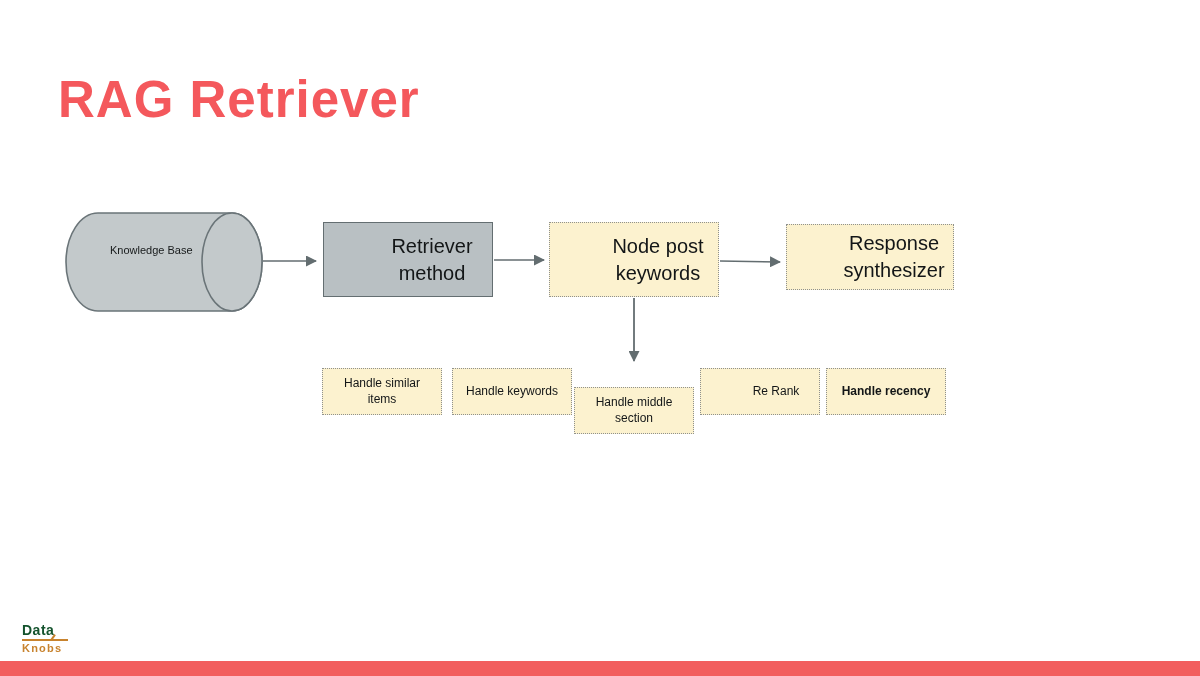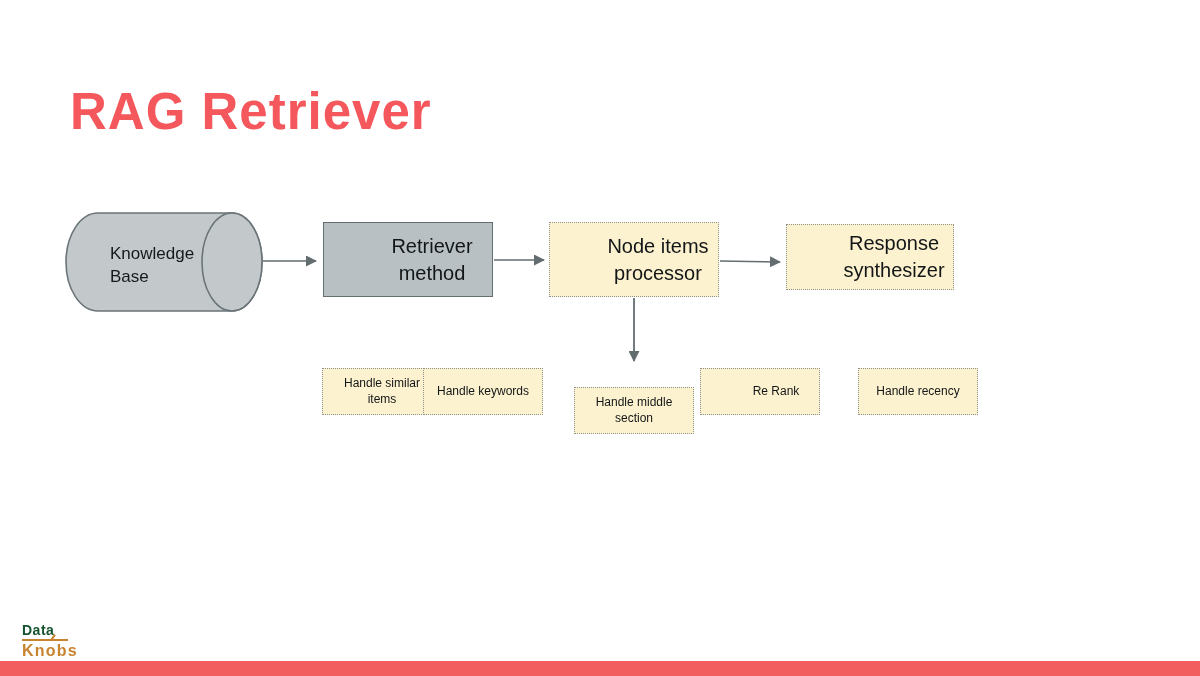--- a/index.html
+++ b/index.html
@@ -10,21 +10,21 @@
     background: #ffffff;
     overflow: hidden;
     font-family: "Liberation Sans", sans-serif;
   }
 
   
   .title {
     position: absolute;
     left: 54px;
     top: 68px;
-    margin: 16px;
+    margin: 4px;
     font-size: 51px;
     line-height: 1.1;
     font-weight: 800;
     letter-spacing: 1px;
     color: #f4585c;
   }
 
   
   .overlay {
     position: absolute;
@@ -32,21 +32,21 @@
     width: 1200px; height: 676px;
     pointer-events: none;
   }
 
   
   .kb-label {
     position: absolute;
     left: 110px;
     top: 243px;
     width: 92px;
-    font-size: 17px;
+    font-size: 11px;
     line-height: 1.35;
     color: #16191a;
   }
 
   
   .box {
     position: absolute;
     display: flex;
     align-items: center;
     justify-content: center;
@@ -89,24 +89,24 @@
     text-align: center;
     color: #131617;
   }
   .pbox .pbox-label {
     display: inline-block;
     max-width: 94px;
     font-size: 12px;
     line-height: 1.3;
   }
   .pbox-1 { left: 322px; }
-  .pbox-2 { left: 423px; }
+  .pbox-2 { left: 452px; }
   .pbox-3 { left: 574px; margin-top: 19px; }
   .pbox-4 { left: 700px; padding-left: 32px; }
-  .pbox-5 { left: 858px; }
+  .pbox-5 { left: 826px; font-weight: bold; }
 
   
   .logo {
     position: absolute;
     left: 22px;
     top: 623px;
     width: 60px;
   }
   .logo-top {
     font-size: 14px;
@@ -126,21 +126,21 @@
     content: "";
     position: absolute;
     right: 14px;
     top: -5px;
     width: 2px;
     height: 7px;
     background: #c8832e;
     transform: rotate(35deg);
   }
   .logo-bottom {
-    font-size: 16px;
+    font-size: 11px;
     font-weight: 800;
     letter-spacing: 1.2px;
     color: #c8832e;
     line-height: 1.1;
   }
 
   
   .bottom-bar {
     position: absolute;
     left: 0;
@@ -175,21 +175,21 @@
     <line x1="634" y1="298" x2="634" y2="361" stroke="#636d70" stroke-width="1.8" marker-end="url(#ah)"></line>
   </svg>
 
   <div class="kb-label">Knowledge Base</div>
 
   <div class="box box-gray box-retriever">
     <span class="box-label">Retriever method</span>
   </div>
 
   <div class="box box-cream box-nodepost">
-    <span class="box-label">Node items processor</span>
+    <span class="box-label">Node post keywords</span>
   </div>
 
   <div class="box box-cream box-response">
     <span class="box-label">Response synthesizer</span>
   </div>
 
   <div class="pbox pbox-1">
     <span class="pbox-label">Handle similar items</span>
   </div>
   <div class="pbox pbox-2">

